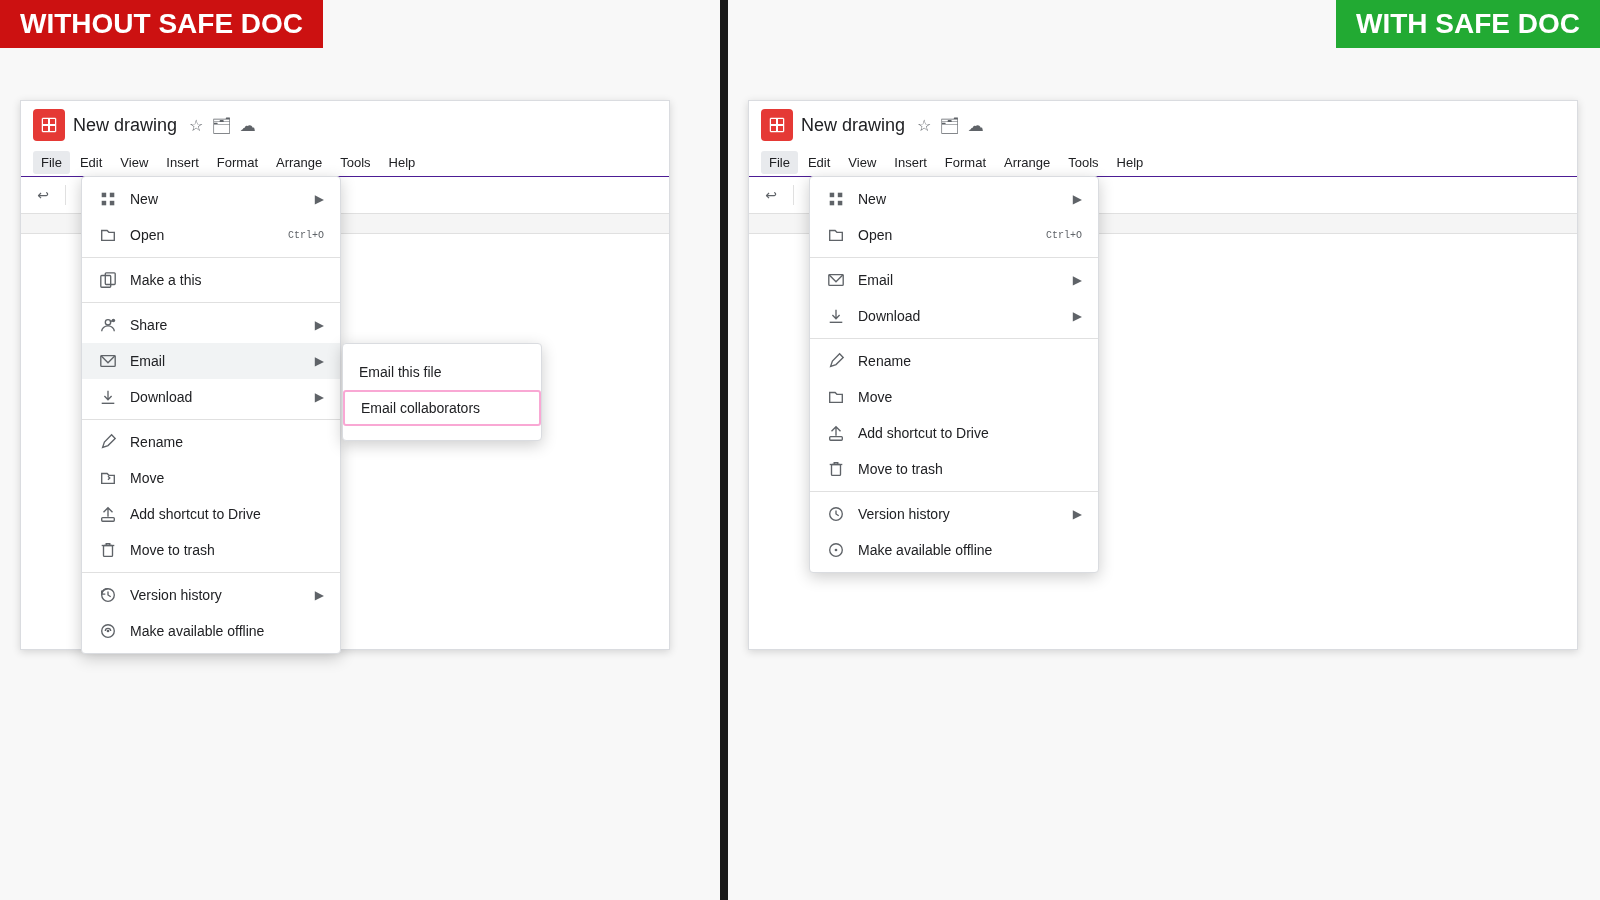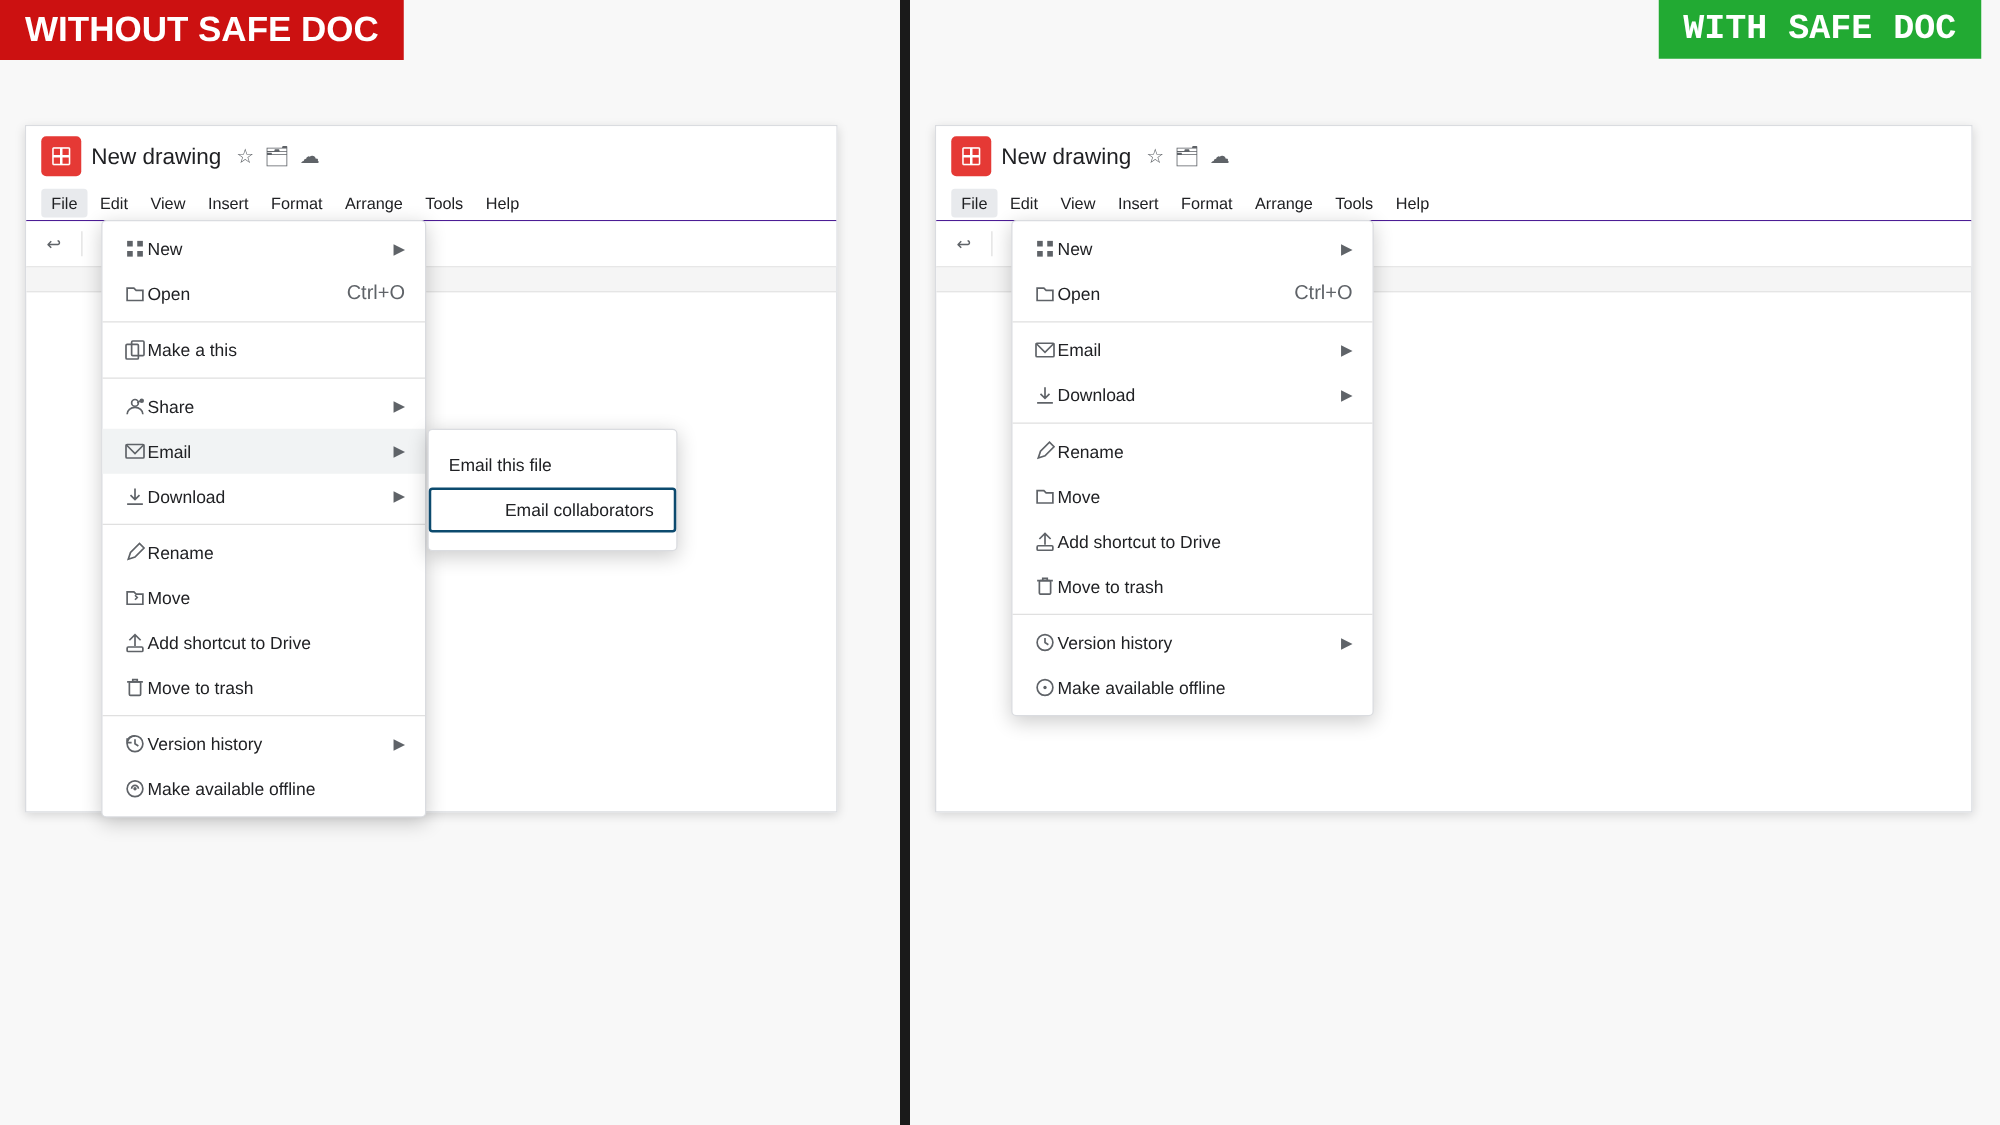--- a/index.html
+++ b/index.html
@@ -193,40 +193,42 @@
     }
 
     .dropdown-item {
       display: flex;
       align-items: center;
       padding: 8px 16px;
       font-size: 14px;
       color: #202124;
       cursor: pointer;
       position: relative;
+      gap: 12px;
     }
     .dropdown-item.highlighted {
       background: #f1f3f4;
     }
     .dropdown-item .item-icon {
       width: 20px;
       height: 20px;
       display: flex;
       align-items: center;
       justify-content: center;
       flex-shrink: 0;
       color: #5f6368;
     }
     .dropdown-item .item-label {
       flex: 1;
     }
     .dropdown-item .item-shortcut {
       color: #5f6368;
-      font-size: 16px;
+      font-size: 10px;
       margin-left: auto;
+      font-family: Liberation Mono, monospace;
     }
     .dropdown-item .item-arrow {
       color: #5f6368;
       font-size: 12px;
       margin-left: auto;
     }
     .dropdown-divider {
       height: 1px;
       background: #e0e0e0;
       margin: 4px 0;
@@ -241,24 +243,23 @@
       border: 1px solid #dadce0;
       box-shadow: 0 4px 16px rgba(0,0,0,0.2);
       border-radius: 4px;
       min-width: 200px;
       z-index: 60;
       padding: 12px 0;
     }
 
     
     .email-collab-box {
-      border: 2px solid #0c4a6e;
+      border: 2px solid #f9a8d4;
       border-radius: 3px;
       margin: 2px 0;
-      text-align: right;
     }
 
     
     .icon-svg {
       width: 18px;
       height: 18px;
     }
 
     
     .panel-right .drawing-app-right {
@@ -467,21 +468,21 @@
             </svg>
         </span>
         <span class="item-label">Make available offline</span>
       </div>
     </div>
   </div>
 </div>
 
 <div class="panel-right">
 
-  <div class="banner banner-right" style="right:15px;left:auto;font-family:Liberation Mono, monospace;">
+  <div class="banner banner-right" style="right:0;left:auto;">
     <span>WITH SAFE DOC</span>
   </div>
 
   <div class="drawing-app-right" style="position:absolute;top:100px;left:20px;width:830px;height:550px;background:white;border:1px solid #dadce0;box-shadow:0 2px 8px rgba(0,0,0,0.15);">
 
     <div class="title-bar">
       <div class="app-icon">
         <svg width="18" height="18" viewBox="0 0 18 18" fill="none">
           <rect x="2" y="2" width="14" height="14" rx="1" fill="white" stroke="white" stroke-width="0.5"></rect>
           <rect x="3" y="3" width="5" height="5" fill="#e53935"></rect>

